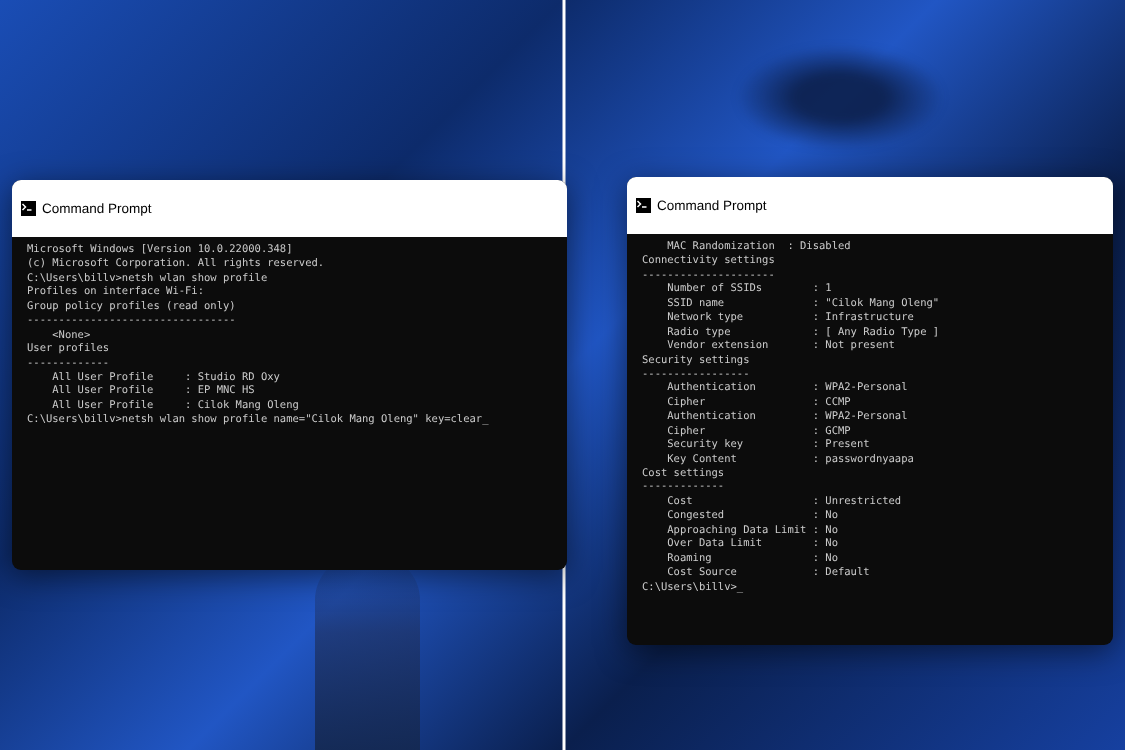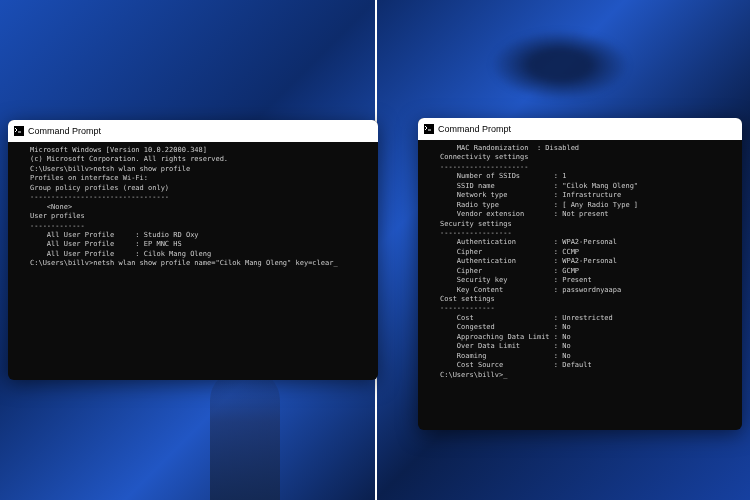--- a/index.html
+++ b/index.html
@@ -4,24 +4,24 @@
 <style>
 *{margin:0;padding:0;box-sizing:border-box}
 body{width:750px;height:500px;overflow:hidden;font-family:Consolas,monospace;position:relative;background:#0a3a7a}
 .desktop{width:750px;height:500px;position:absolute;background:linear-gradient(135deg,#1a4db5 0%,#0d2b6b 30%,#2156c4 50%,#0a1f4d 70%,#1640a0 100%)}
 .desktop::before{content:"";position:absolute;top:30px;right:120px;width:140px;height:70px;background:radial-gradient(ellipse,rgba(10,25,60,.8) 30%,transparent 70%);filter:blur(3px)}
 .desktop::after{content:"";position:absolute;bottom:0;left:210px;width:70px;height:130px;background:linear-gradient(to top,rgba(20,40,80,.9) 0%,rgba(30,50,100,.7) 60%,transparent 100%);border-radius:30px 30px 0 0}
 .divider{position:absolute;left:375px;top:0;width:2px;height:500px;background:#fff;z-index:1}
 .cmd-window{position:absolute;background:#0c0c0c;border-radius:6px;box-shadow:0 4px 20px rgba(0,0,0,.5);overflow:hidden;z-index:2}
 .cmd-left{left:8px;top:120px;width:370px;height:260px}
 .cmd-right{left:418px;top:118px;width:324px;height:312px}
-.titlebar{height:22px;background:#fff;display:flex;align-items:center;padding:0 6px;font-family:"Segoe UI",sans-serif;font-size:9px;color:#000}
+.titlebar{height:38px;background:#fff;display:flex;align-items:center;padding:0 6px;font-family:"Segoe UI",sans-serif;font-size:9px;color:#000}
 .tb-icon{width:10px;height:10px;margin-right:4px}
 .tb-icon svg{width:10px;height:10px;display:block}
-.term{padding:4px 22px;color:#ccc;font-size:7px;line-height:1.35;white-space:pre-wrap;word-break:break-all}
+.term{padding:4px 10px;color:#ccc;font-size:7px;line-height:1.35;white-space:pre-wrap;word-break:break-all}
 .term-line{display:block}
 </style>
 </head>
 <body>
 
 <div class="desktop"></div>
 <div class="divider"></div>
 
 <div class="cmd-window cmd-left">
   <div class="titlebar">

